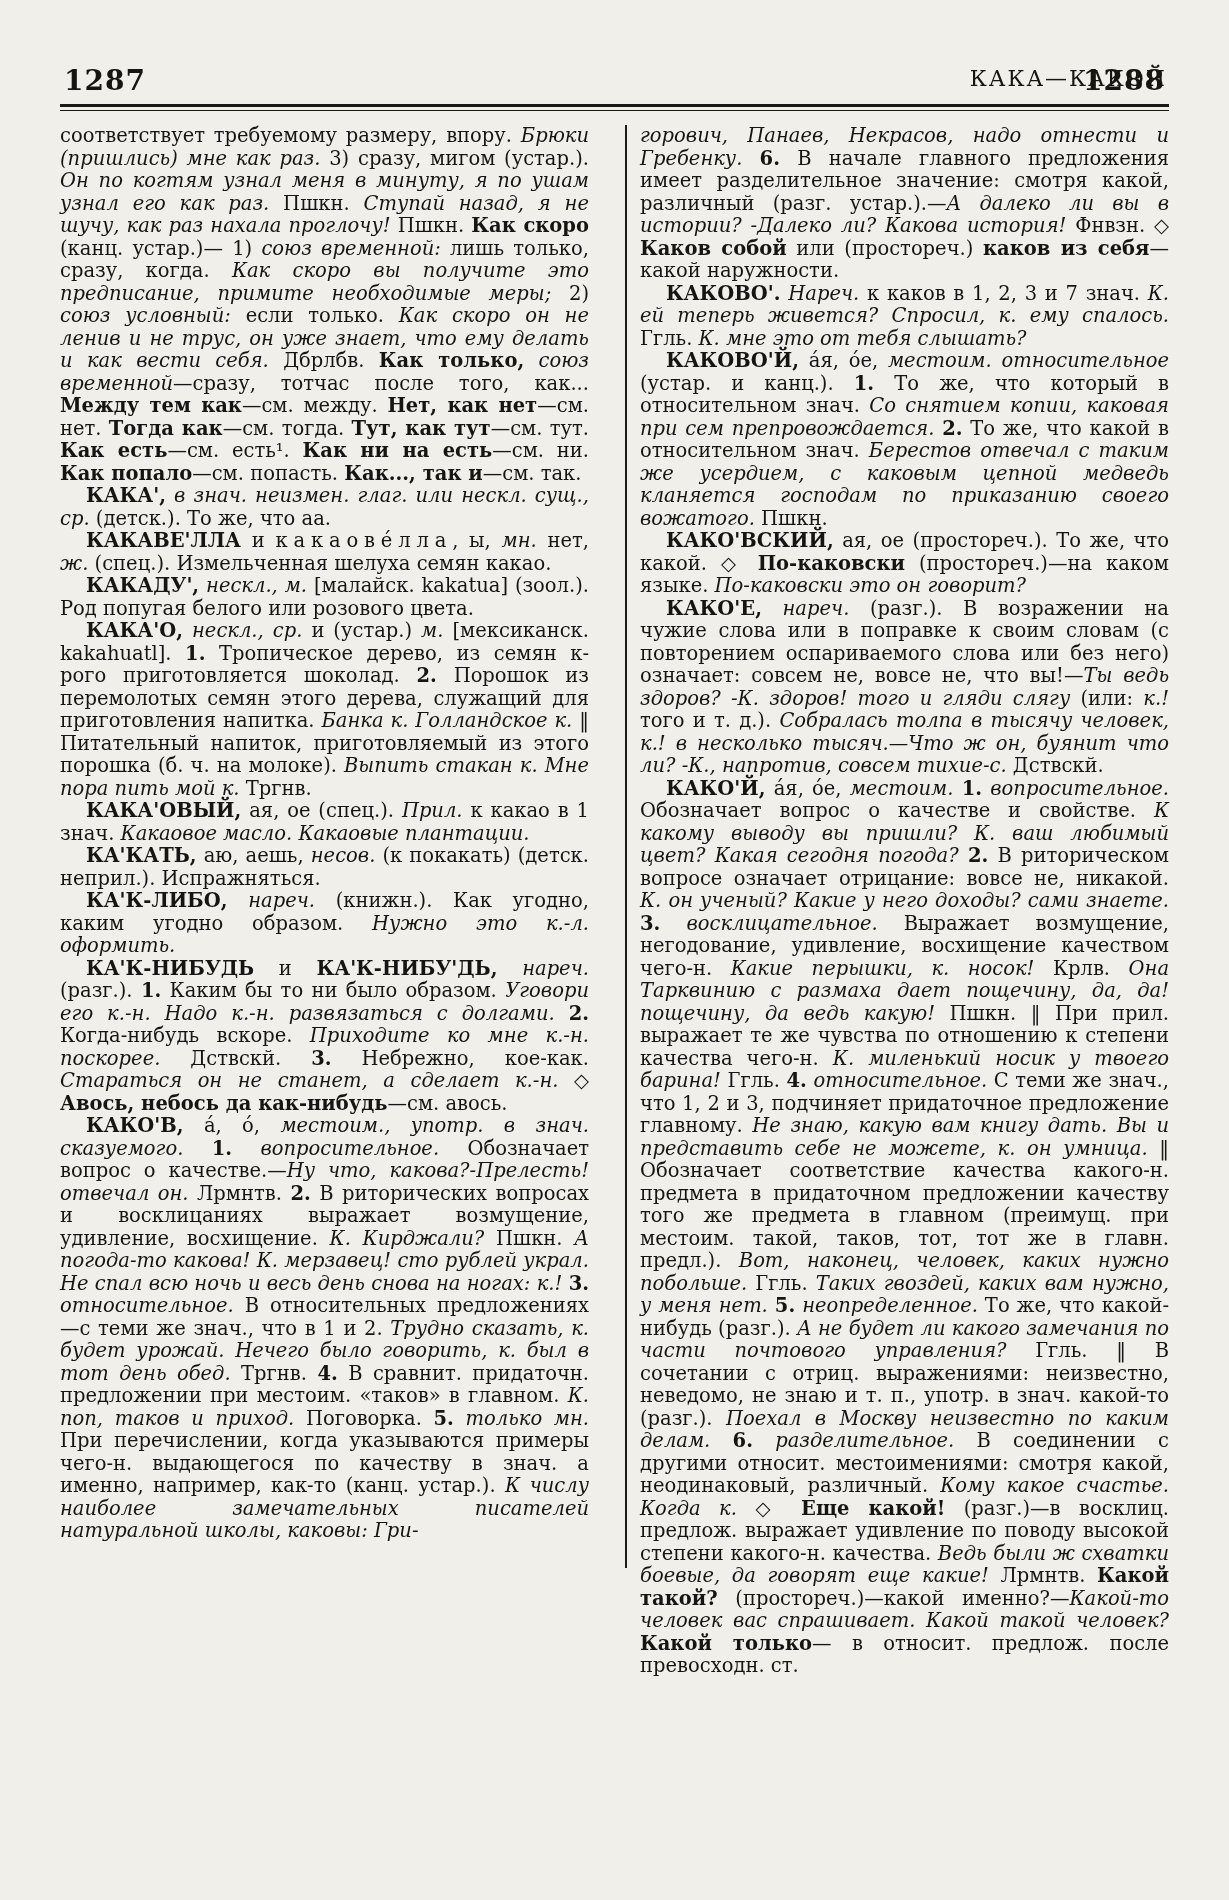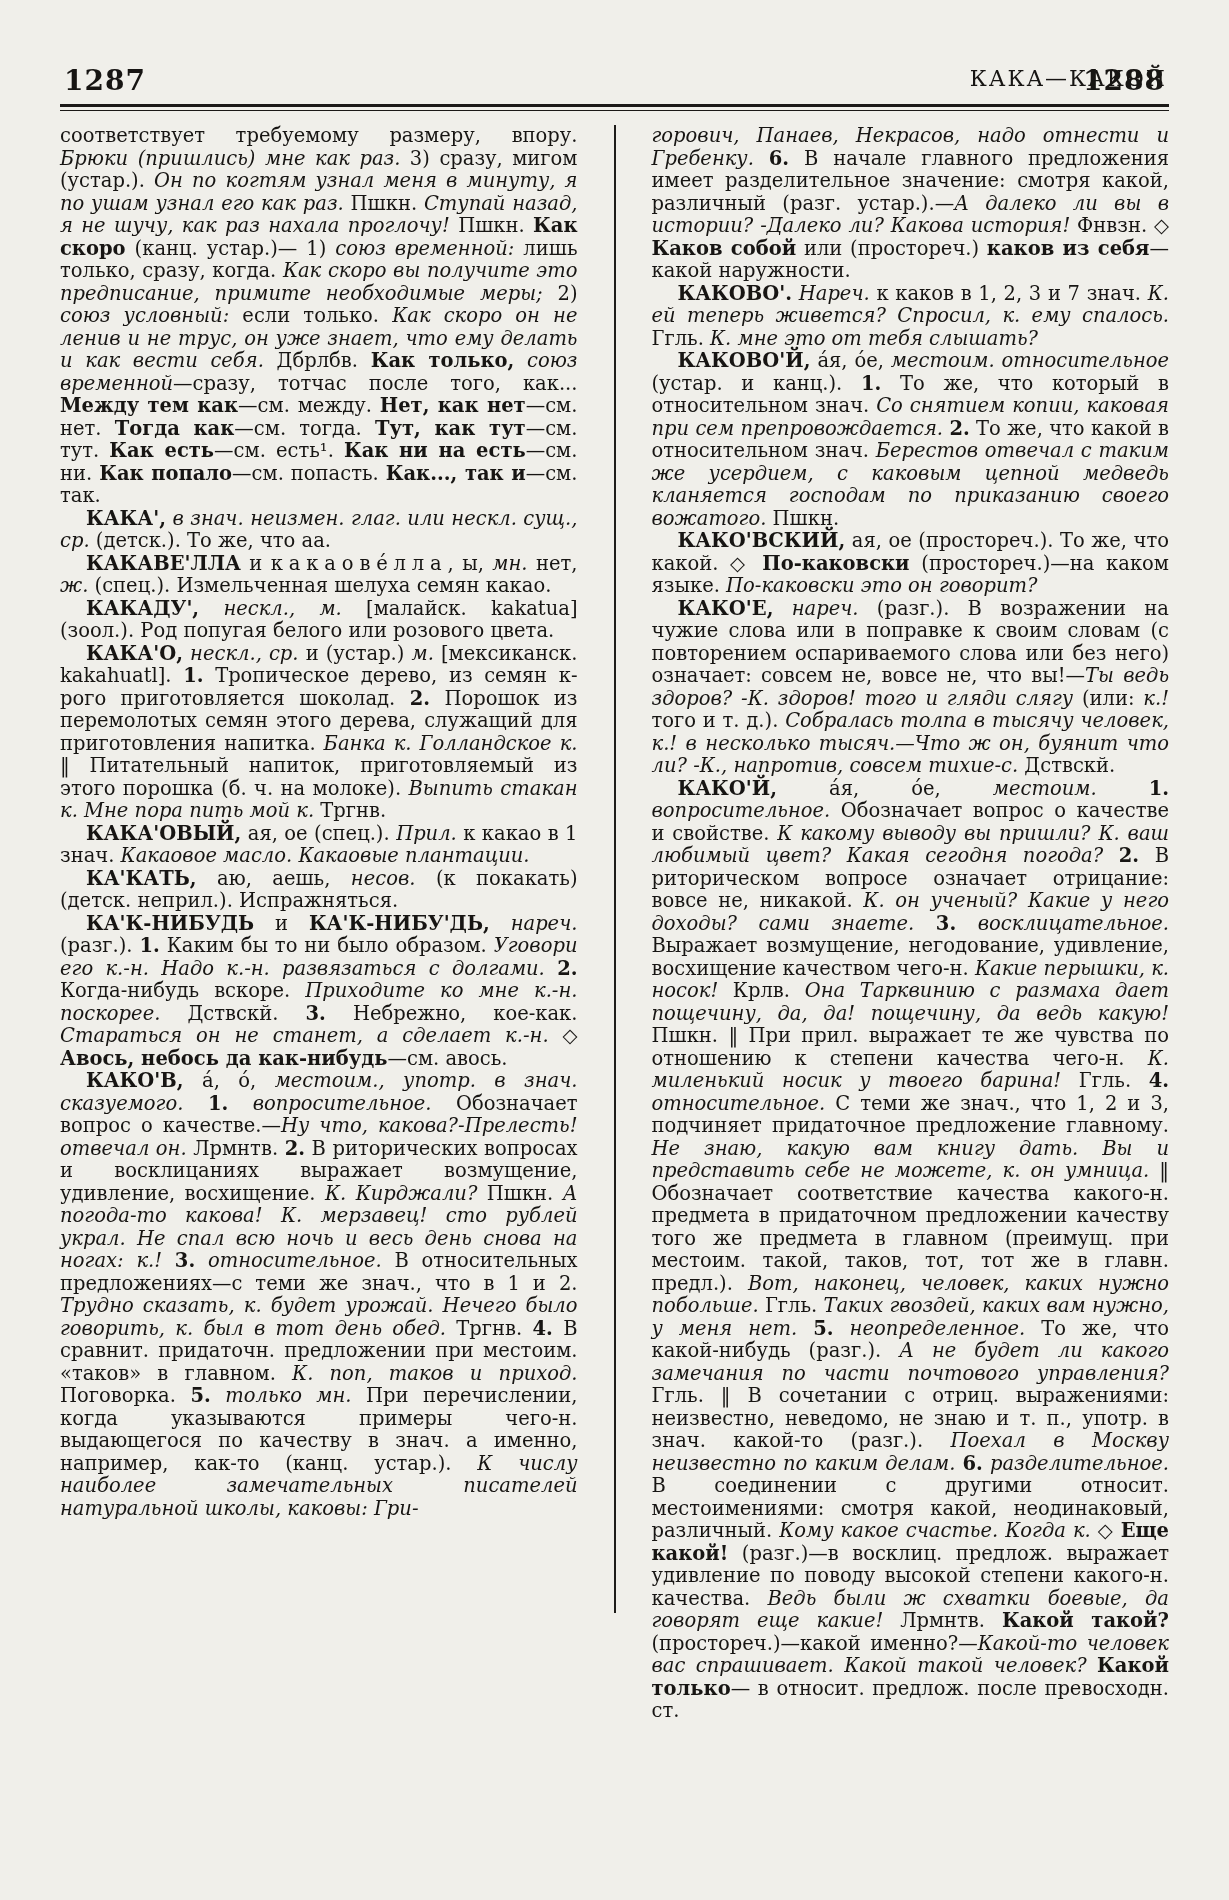--- a/index.html
+++ b/index.html
@@ -39,21 +39,21 @@
     border-top: 3px solid #1b1917;
     border-bottom: 1px solid #1b1917;
   }
   .columns {
     display: flex;
     padding: 14px 60px 0 60px;
     align-items: stretch;
   }
   .col { flex: 1 1 0; }
   .col.left  { padding-right: 36px; }
-  .col.right { padding-left: 36px; }
+  .col.right { padding-left: 13px; }
   .divider {
     width: 2px;
     background: #1e1c1a;
     margin-bottom: 110px;
   }
   .col p {
     margin: 0;
     font-size: 19.5px;
     line-height: 22.5px;
     text-align: justify;
@@ -78,20 +78,21 @@
 
 <div class="columns">
   <div class="col left" id="col-left">
       <p class="no-indent"><span class="s-n">соответствует требуемому размеру, впору. </span><span class="s-i">Брюки (пришлись) мне как раз.</span><span class="s-n"> 3) сразу, мигом (устар.). </span><span class="s-i">Он по когтям узнал меня в минуту, я по ушам узнал его как раз.</span><span class="s-n"> Пшкн. </span><span class="s-i">Ступай назад, я не шучу, как раз нахала проглочу!</span><span class="s-n"> Пшкн. </span><span class="s-b">Как скоро</span><span class="s-n"> (канц. устар.)— 1) </span><span class="s-i">союз временной:</span><span class="s-n"> лишь только, сразу, когда. </span><span class="s-i">Как скоро вы получите это предписание, примите необходимые меры;</span><span class="s-n"> 2) </span><span class="s-i">союз условный:</span><span class="s-n"> если только. </span><span class="s-i">Как скоро он не ленив и не трус, он уже знает, что ему делать и как вести себя.</span><span class="s-n"> Дбрлбв. </span><span class="s-b">Как только,</span><span class="s-i"> союз временной</span><span class="s-n">—сразу, тотчас после того, как... </span><span class="s-b">Между тем как</span><span class="s-n">—см. между. </span><span class="s-b">Нет, как нет</span><span class="s-n">—см. нет. </span><span class="s-b">Тогда как</span><span class="s-n">—см. тогда. </span><span class="s-b">Тут, как тут</span><span class="s-n">—см. тут. </span><span class="s-b">Как есть</span><span class="s-n">—см. есть¹. </span><span class="s-b">Как ни на есть</span><span class="s-n">—см. ни. </span><span class="s-b">Как попало</span><span class="s-n">—см. попасть. </span><span class="s-b">Как..., так и</span><span class="s-n">—см. так.</span></p>
       <p><span class="s-b">КАКА',</span><span class="s-i"> в знач. неизмен. глаг. или нескл. сущ., ср.</span><span class="s-n"> (детск.). То же, что аа.</span></p>
       <p><span class="s-b">КАКАВЕ'ЛЛА</span><span class="s-n"> и </span><span class="s-sp">какаове́лла</span><span class="s-n">, ы, </span><span class="s-i">мн.</span><span class="s-n"> нет, </span><span class="s-i">ж.</span><span class="s-n"> (спец.). Измельченная шелуха семян какао.</span></p>
       <p><span class="s-b">КАКАДУ',</span><span class="s-i"> нескл., м.</span><span class="s-n"> [малайск. kakatua] (зоол.). Род попугая белого или розового цвета.</span></p>
       <p><span class="s-b">КАКА'О,</span><span class="s-i"> нескл., ср.</span><span class="s-n"> и (устар.) </span><span class="s-i">м.</span><span class="s-n"> [мексиканск. kakahuatl]. </span><span class="s-b">1.</span><span class="s-n"> Тропическое дерево, из семян к-рого приготовляется шоколад. </span><span class="s-b">2.</span><span class="s-n"> Порошок из перемолотых семян этого дерева, служащий для приготовления напитка. </span><span class="s-i">Банка к. Голландское к.</span><span class="s-n"> ‖ Питательный напиток, приготовляемый из этого порошка (б. ч. на молоке). </span><span class="s-i">Выпить стакан к. Мне пора пить мой к.</span><span class="s-n"> Тргнв.</span></p>
       <p><span class="s-b">КАКА'ОВЫЙ,</span><span class="s-n"> ая, ое (спец.). </span><span class="s-i">Прил.</span><span class="s-n"> к какао в 1 знач. </span><span class="s-i">Какаовое масло. Какаовые плантации.</span></p>
       <p><span class="s-b">КА'КАТЬ,</span><span class="s-n"> аю, аешь, </span><span class="s-i">несов.</span><span class="s-n"> (к покакать) (детск. неприл.). Испражняться.</span></p>
+      <p><span class="s-b">КА'К-ЛИБО,</span><span class="s-i"> нареч.</span><span class="s-n"> (книжн.). Как угодно, каким угодно образом. </span><span class="s-i">Нужно это к.-л. оформить.</span></p>
       <p><span class="s-b">КА'К-НИБУДЬ</span><span class="s-n"> и </span><span class="s-b">КА'К-НИБУ'ДЬ,</span><span class="s-i"> нареч.</span><span class="s-n"> (разг.). </span><span class="s-b">1.</span><span class="s-n"> Каким бы то ни было образом. </span><span class="s-i">Уговори его к.-н. Надо к.-н. развязаться с долгами.</span><span class="s-n"> </span><span class="s-b">2.</span><span class="s-n"> Когда-нибудь вскоре. </span><span class="s-i">Приходите ко мне к.-н. поскорее.</span><span class="s-n"> Дствскй. </span><span class="s-b">3.</span><span class="s-n"> Небрежно, кое-как. </span><span class="s-i">Стараться он не станет, а сделает к.-н.</span><span class="s-n"> ◇ </span><span class="s-b">Авось, небось да как-нибудь</span><span class="s-n">—см. авось.</span></p>
       <p><span class="s-b">КАКО'В,</span><span class="s-n"> а́, о́, </span><span class="s-i">местоим., употр. в знач. сказуемого.</span><span class="s-n"> </span><span class="s-b">1.</span><span class="s-n"> </span><span class="s-i">вопросительное.</span><span class="s-n"> Обозначает вопрос о качестве.—</span><span class="s-i">Ну что, какова?-Прелесть! отвечал он.</span><span class="s-n"> Лрмнтв. </span><span class="s-b">2.</span><span class="s-n"> В риторических вопросах и восклицаниях выражает возмущение, удивление, восхищение. </span><span class="s-i">К. Кирджали?</span><span class="s-n"> Пшкн. </span><span class="s-i">А погода-то какова! К. мерзавец! сто рублей украл. Не спал всю ночь и весь день снова на ногах: к.!</span><span class="s-n"> </span><span class="s-b">3.</span><span class="s-n"> </span><span class="s-i">относительное.</span><span class="s-n"> В относительных предложениях—с теми же знач., что в 1 и 2. </span><span class="s-i">Трудно сказать, к. будет урожай. Нечего было говорить, к. был в тот день обед.</span><span class="s-n"> Тргнв. </span><span class="s-b">4.</span><span class="s-n"> В сравнит. придаточн. предложении при местоим. «таков» в главном. </span><span class="s-i">К. поп, таков и приход.</span><span class="s-n"> Поговорка. </span><span class="s-b">5.</span><span class="s-n"> </span><span class="s-i">только мн.</span><span class="s-n"> При перечислении, когда указываются примеры чего-н. выдающегося по качеству в знач. а именно, например, как-то (канц. устар.). </span><span class="s-i">К числу наиболее замечательных писателей натуральной школы, каковы: Гри-</span></p>
     </div>
   <div class="divider"></div>
   <div class="col right" id="col-right">
       <p class="no-indent"><span class="s-i">горович, Панаев, Некрасов, надо отнести и Гребенку.</span><span class="s-n"> </span><span class="s-b">6.</span><span class="s-n"> В начале главного предложения имеет разделительное значение: смотря какой, различный (разг. устар.).—</span><span class="s-i">А далеко ли вы в истории? -Далеко ли? Какова история!</span><span class="s-n"> Фнвзн. ◇ </span><span class="s-b">Каков собой</span><span class="s-n"> или (простореч.) </span><span class="s-b">каков из себя</span><span class="s-n">—какой наружности.</span></p>
       <p><span class="s-b">КАКОВО'.</span><span class="s-i"> Нареч.</span><span class="s-n"> к каков в 1, 2, 3 и 7 знач. </span><span class="s-i">К. ей теперь живется? Спросил, к. ему спалось.</span><span class="s-n"> Ггль. </span><span class="s-i">К. мне это от тебя слышать?</span></p>
       <p><span class="s-b">КАКОВО'Й,</span><span class="s-n"> а́я, о́е, </span><span class="s-i">местоим. относительное</span><span class="s-n"> (устар. и канц.). </span><span class="s-b">1.</span><span class="s-n"> То же, что который в относительном знач. </span><span class="s-i">Со снятием копии, каковая при сем препровождается.</span><span class="s-n"> </span><span class="s-b">2.</span><span class="s-n"> То же, что какой в относительном знач. </span><span class="s-i">Берестов отвечал с таким же усердием, с каковым цепной медведь кланяется господам по приказанию своего вожатого.</span><span class="s-n"> Пшкн.</span></p>
       <p><span class="s-b">КАКО'ВСКИЙ,</span><span class="s-n"> ая, ое (простореч.). То же, что какой. ◇ </span><span class="s-b">По-каковски</span><span class="s-n"> (простореч.)—на каком языке. </span><span class="s-i">По-каковски это он говорит?</span></p>
       <p><span class="s-b">КАКО'Е,</span><span class="s-i"> нареч.</span><span class="s-n"> (разг.). В возражении на чужие слова или в поправке к своим словам (с повторением оспариваемого слова или без него) означает: совсем не, вовсе не, что вы!—</span><span class="s-i">Ты ведь здоров? -К. здоров! того и гляди слягу</span><span class="s-n"> (или: </span><span class="s-i">к.!</span><span class="s-n"> того и т. д.). </span><span class="s-i">Собралась толпа в тысячу человек, к.! в несколько тысяч.—Что ж он, буянит что ли? -К., напротив, совсем тихие-с.</span><span class="s-n"> Дствскй.</span></p>

